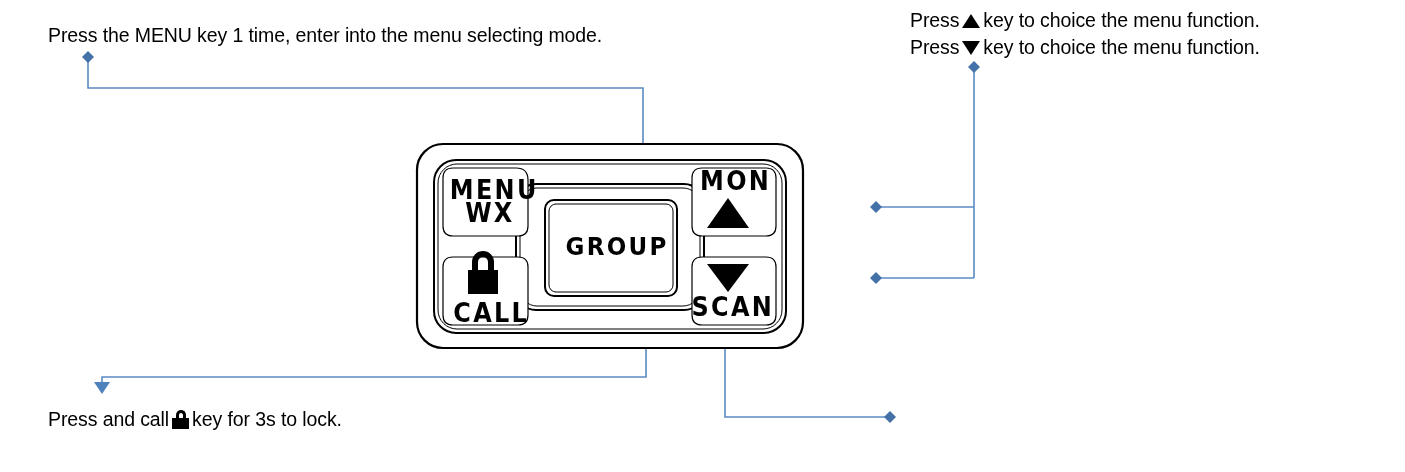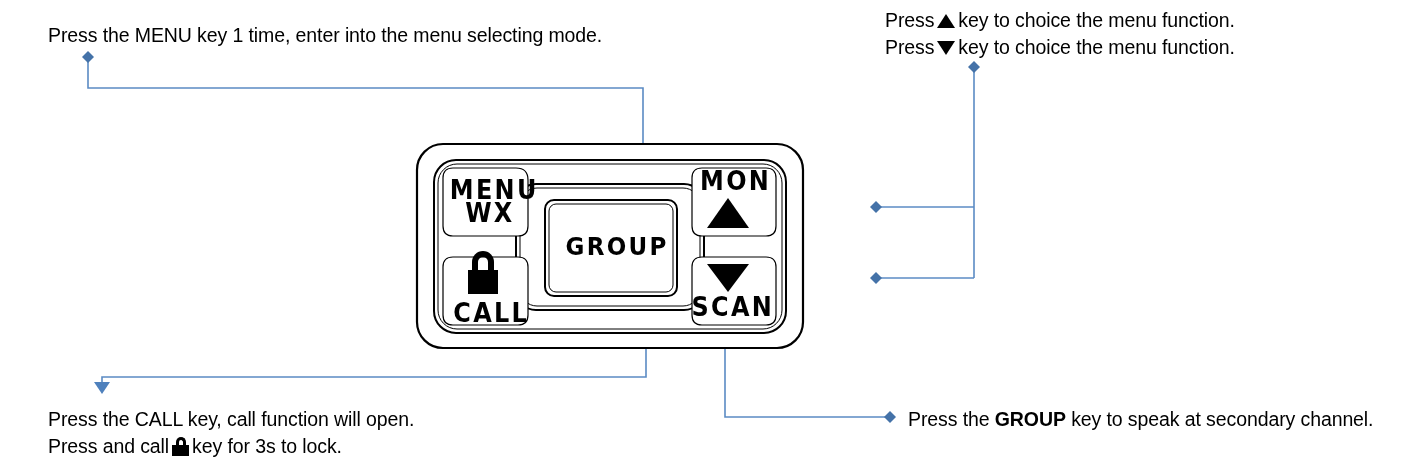--- a/index.html
+++ b/index.html
@@ -165,35 +165,29 @@
   <div class="keypad-text" style="left:463px; top:198px; font-size:26px;">WX</div>
   <div class="keypad-text" style="left:697px; top:166px; font-size:26px;">MON</div>
   <div class="keypad-text" style="left:450px; top:298px; font-size:26px;">CALL</div>
   <div class="keypad-text" style="left:688px; top:292px; font-size:26px;">SCAN</div>
   <div class="keypad-text" style="left:561px; top:232px; font-size:25px;">GROUP</div>
 
   <div class="anno" style="left:48px; top:22px;">
     <span class="anno-line">Press the MENU key 1 time, enter into the menu selecting mode.</span>
   </div>
 
-  <div class="anno" style="left:885px; top:7px;">
+  <div class="anno" style="left:910px; top:7px;">
     <span class="anno-line">
       <span>Press</span><span class="glyph-up"></span><span>key to choice the menu function.</span>
     </span>
     <span class="anno-line">
       <span>Press</span><span class="glyph-down"></span><span>key to choice the menu function.</span>
     </span>
   </div>
 
   <div class="anno" style="left:48px; top:406px;">
-    <span class="anno-line">Press the CALL key, call function will open.</span>
     <span class="anno-line">
       <span>Press and call</span><span class="glyph-lock"><span class="shackle"></span><span class="body"></span></span><span>key for 3s to lock.</span>
     </span>
   </div>
 
-  <div class="anno" style="left:908px; top:406px;">
-    <span class="anno-line">
-      <span>Press the </span><b>GROUP</b><span> key to speak at secondary channel.</span>
-    </span>
-  </div>
 
 </div>
 
 </body></html>

